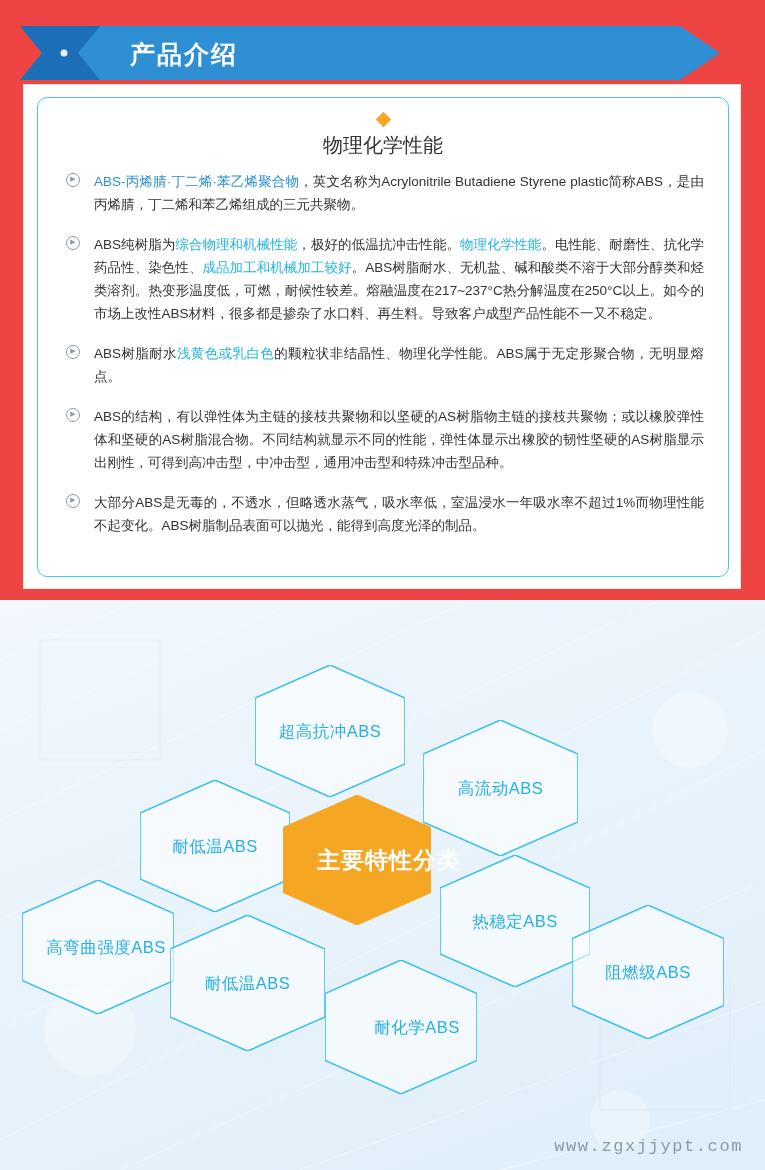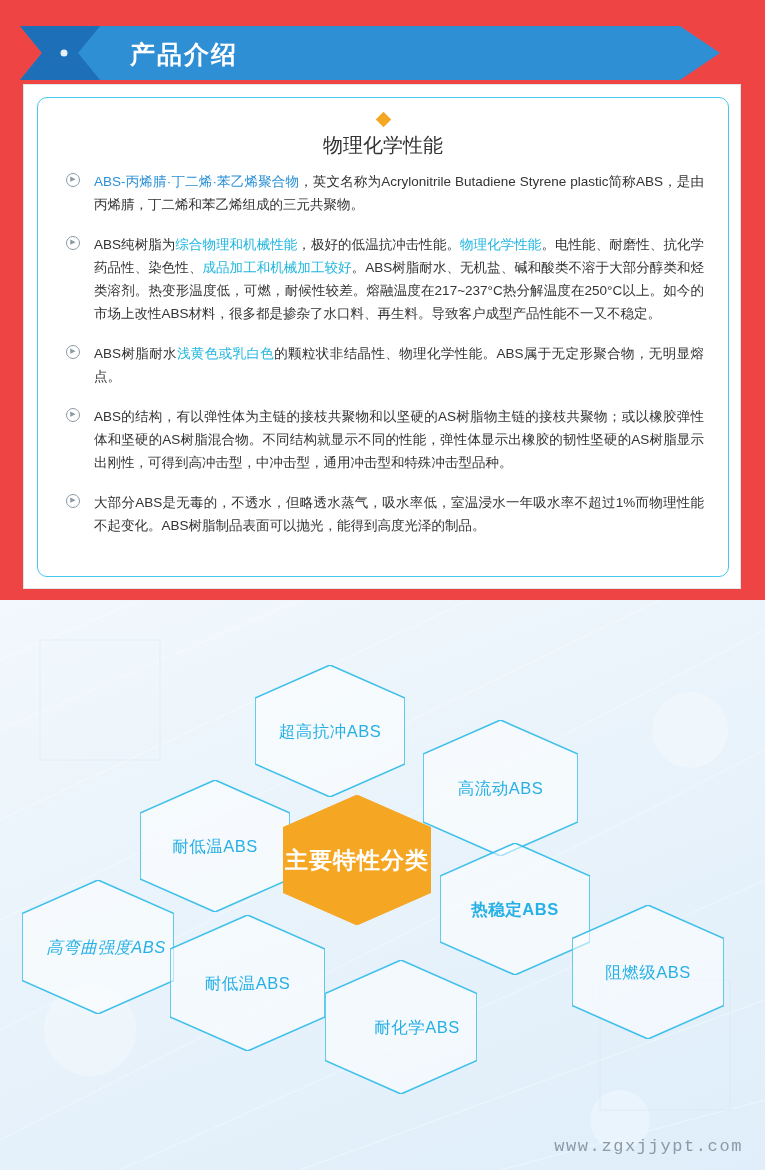--- a/index.html
+++ b/index.html
@@ -241,62 +241,62 @@
           <polygon points="75.0,0.0 150.0,33.0 150.0,99.0 75.0,132.0 0.0,99.0 0.0,33.0" fill="rgba(255,255,255,0.55)" stroke="#3ec0ea" stroke-width="1.6"></polygon>
         </svg>
         <div class="hex-label" style="width: 150px; height: 132px;">
           <div>耐低温ABS</div>
         </div>
       </div>
       <div class="hex" style="left: 22px; top: 280px; width: 152px; height: 134px;">
         <svg width="152" height="134" viewBox="0 0 152 134">
           <polygon points="76.0,0.0 152.0,33.5 152.0,100.5 76.0,134.0 0.0,100.5 0.0,33.5" fill="rgba(255,255,255,0.55)" stroke="#3ec0ea" stroke-width="1.6"></polygon>
         </svg>
-        <div class="hex-label" style="width: 168px; height: 134px; font-style: italic;">
+        <div class="hex-label" style="width: 168px; height: 134px;">
           <div>高弯曲强度</div>
           <div>ABS</div>
         </div>
       </div>
       <div class="hex" style="left: 170px; top: 315px; width: 155px; height: 136px;">
         <svg width="155" height="136" viewBox="0 0 155 136">
           <polygon points="77.5,0.0 155.0,34.0 155.0,102.0 77.5,136.0 0.0,102.0 0.0,34.0" fill="rgba(255,255,255,0.55)" stroke="#3ec0ea" stroke-width="1.6"></polygon>
         </svg>
         <div class="hex-label" style="width: 155px; height: 136px;">
           <div>耐低温ABS</div>
         </div>
       </div>
       <div class="hex" style="left: 325px; top: 360px; width: 152px; height: 134px;">
         <svg width="152" height="134" viewBox="0 0 152 134">
           <polygon points="76.0,0.0 152.0,33.5 152.0,100.5 76.0,134.0 0.0,100.5 0.0,33.5" fill="rgba(255,255,255,0.55)" stroke="#3ec0ea" stroke-width="1.6"></polygon>
         </svg>
         <div class="hex-label" style="width: 152px; height: 134px; padding-left: 32px;">
           <div>耐化学ABS</div>
         </div>
       </div>
-      <div class="hex" style="left: 440px; top: 243px; width: 150px; height: 132px; font-weight: bold;">
+      <div class="hex" style="left: 440px; top: 255px; width: 150px; height: 132px;">
         <svg width="150" height="132" viewBox="0 0 150 132">
           <polygon points="75.0,0.0 150.0,33.0 150.0,99.0 75.0,132.0 0.0,99.0 0.0,33.0" fill="rgba(255,255,255,0.55)" stroke="#3ec0ea" stroke-width="1.6"></polygon>
         </svg>
         <div class="hex-label" style="width: 150px; height: 132px;">
           <div>热稳定ABS</div>
         </div>
       </div>
       <div class="hex" style="left: 572px; top: 305px; width: 136px; height: 134px;">
         <svg width="152" height="134" viewBox="0 0 152 134">
           <polygon points="76.0,0.0 152.0,33.5 152.0,100.5 76.0,134.0 0.0,100.5 0.0,33.5" fill="rgba(255,255,255,0.55)" stroke="#3ec0ea" stroke-width="1.6"></polygon>
         </svg>
         <div class="hex-label" style="width: 152px; height: 134px;">
           <div>阻燃级ABS</div>
         </div>
       </div>
       <div class="hex hex-center" style="left: 283px; top: 195px; width: 148px; height: 130px;">
         <svg width="148" height="130" viewBox="0 0 148 130">
           <polygon points="74.0,0.0 148.0,32.5 148.0,97.5 74.0,130.0 0.0,97.5 0.0,32.5" fill="#f5a623" stroke="#f5a623" stroke-width="1"></polygon>
         </svg>
-        <div class="hex-label" style="width: 148px; height: 130px;">
+        <div class="hex-label" style="width: 148px; height: 130px; margin-left: 32px;">
           <div>主要特</div>
           <div>性分类</div>
         </div>
       </div>
     </div>
 
   <div class="watermark">www.zgxjjypt.com</div>
 </div>
 
 </body></html>

